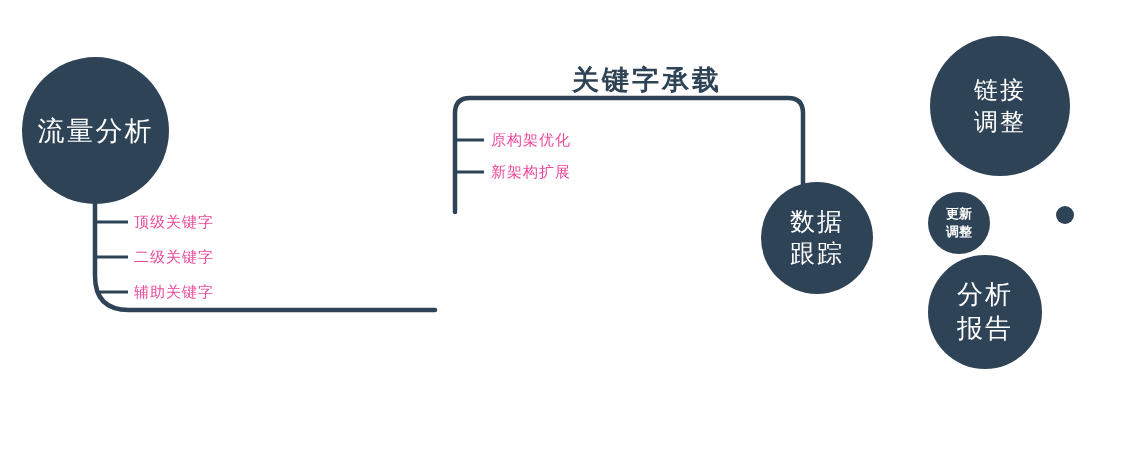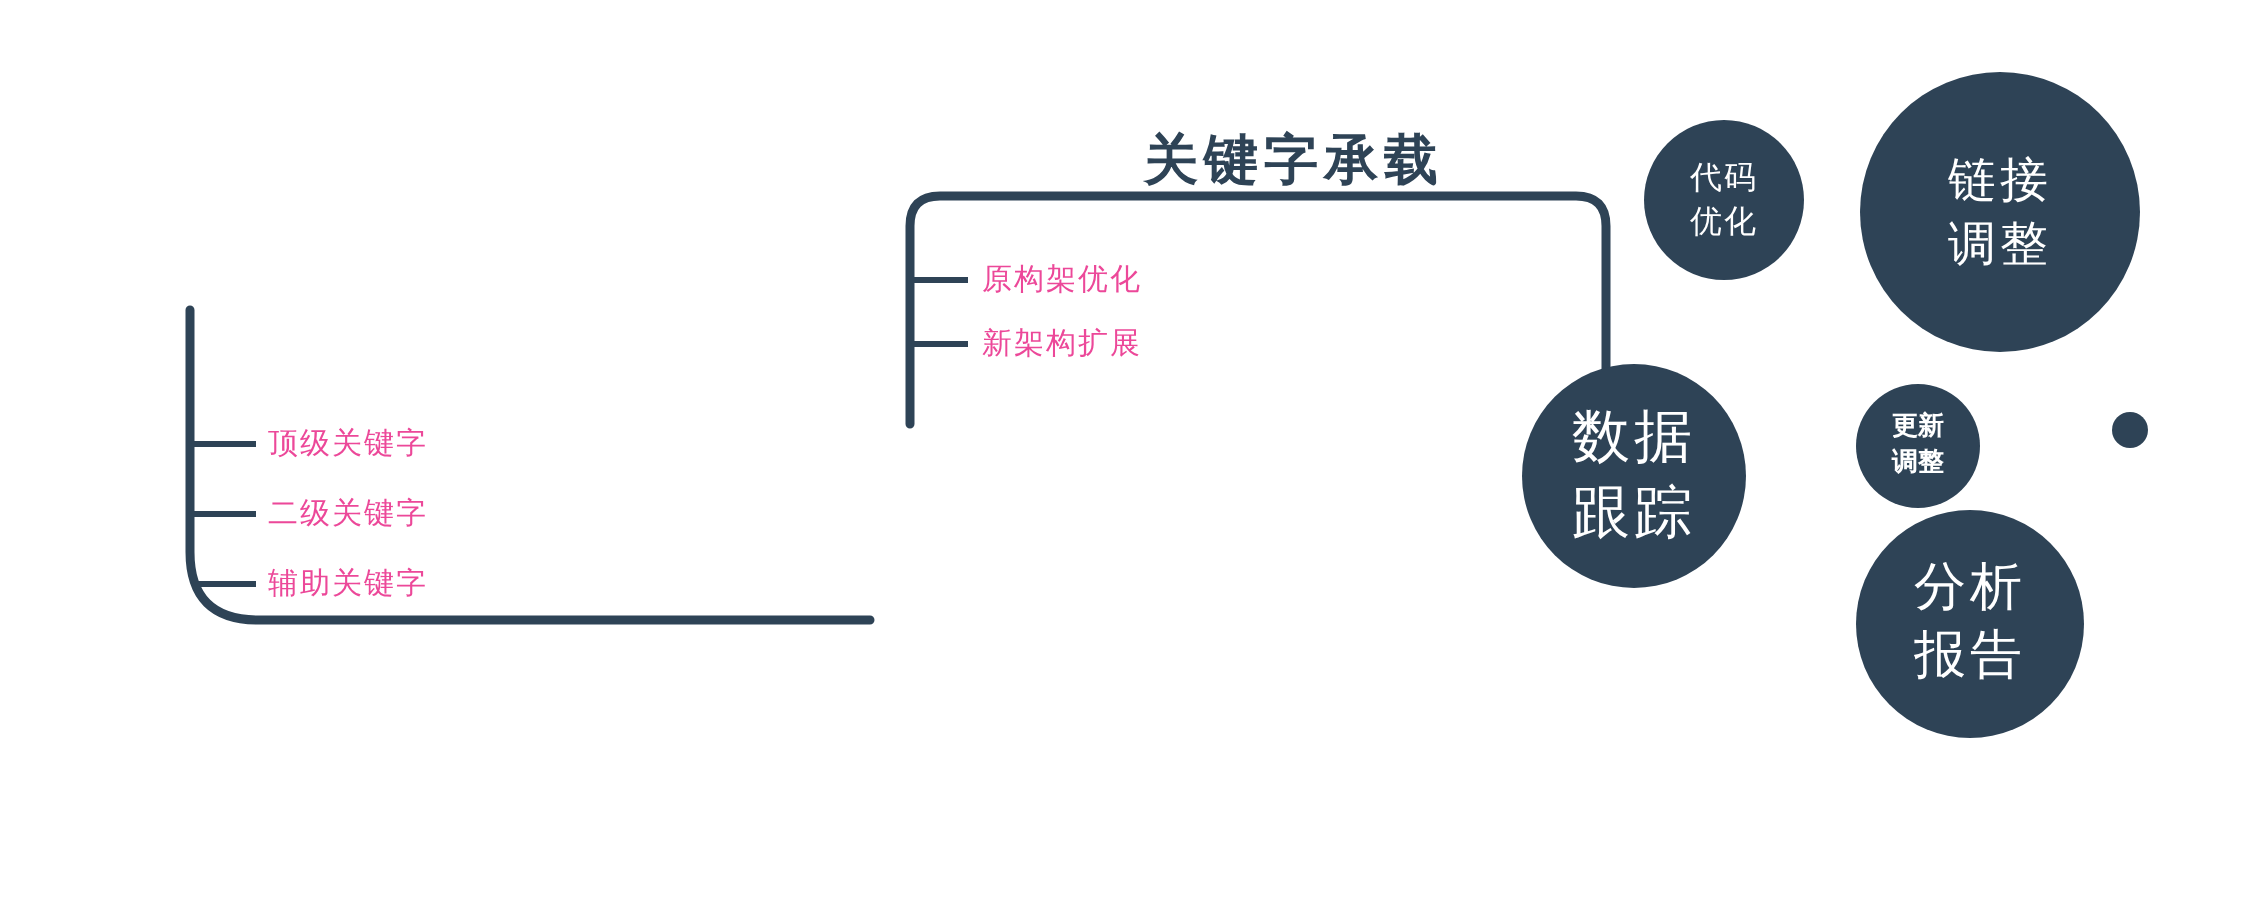--- a/index.html
+++ b/index.html
@@ -34,21 +34,21 @@
     display: flex;
     flex-direction: column;
     align-items: center;
     justify-content: center;
     text-align: center;
   }
   .circle span { display: block; }
 
   .c-traffic   { left: 22px;   top: 57px;  width: 147px; height: 147px; font-size: 27px; letter-spacing: 2px; }
   .c-structure { left: 373px;  top: 197px; width: 150px; height: 150px; font-size: 26px; letter-spacing: 2px; }
-  .c-tracking  { left: 761px;  top: 182px; width: 112px; height: 112px; font-size: 29px; line-height: 1.3;  letter-spacing: 2px; }
+  .c-tracking  { left: 761px;  top: 182px; width: 112px; height: 112px; font-size: 25px; line-height: 1.3;  letter-spacing: 2px; }
   .c-code      { left: 822px;  top: 60px;  width: 80px;  height: 80px;  font-size: 16px; line-height: 1.35; letter-spacing: 1px; }
   .c-link      { left: 930px;  top: 36px;  width: 140px; height: 140px; font-size: 24px; line-height: 1.35; letter-spacing: 2px; text-align: center; }
   .c-update    { left: 928px;  top: 192px; width: 62px;  height: 62px;  font-size: 13px; font-weight: bold; line-height: 1.4; }
   .c-dot       { left: 1056px; top: 206px; width: 18px;  height: 18px; }
   .c-report    { left: 928px;  top: 255px; width: 114px; height: 114px; font-size: 26px; line-height: 1.3;  letter-spacing: 2px; }
 
   .small-label {
     position: absolute;
     transform: translateY(-50%);
     font-size: 15px;
@@ -83,31 +83,30 @@
     <path class="main" d="M 95 155 L 95 276 Q 95 310 129 310 L 435 310"></path>
     <path class="tick" d="M 95 222 H 128"></path>
     <path class="tick" d="M 95 257 H 128"></path>
     <path class="tick" d="M 98 292 H 128"></path>
 
     <path class="main" d="M 455 212 L 455 113 Q 455 98 470 98 L 788 98 Q 803 98 803 113 L 803 198"></path>
     <path class="tick" d="M 455 140 H 484"></path>
     <path class="tick" d="M 455 172 H 484"></path>
   </svg>
 
+  <div class="circle c-traffic">
+    <span>流量分析</span>
+  </div>
 
 
   <div class="circle c-tracking">
     <span>数据</span>
     <span>跟踪</span>
   </div>
 
-  <div class="circle c-code">
-    <span>代码</span>
-    <span>优化</span>
-  </div>
 
   <div class="circle c-link">
     <span>链接</span>
     <span>调整</span>
   </div>
 
   <div class="circle c-update">
     <span>更新</span>
     <span>调整</span>
   </div>

